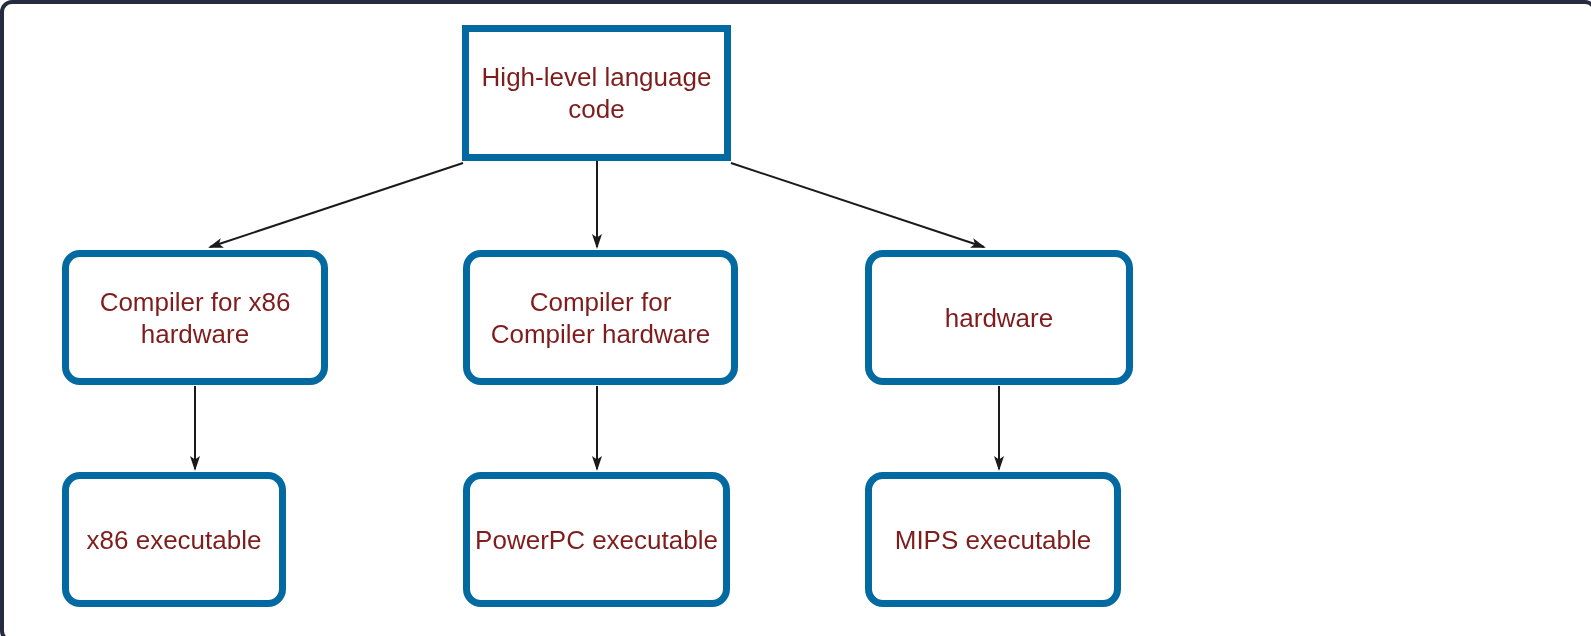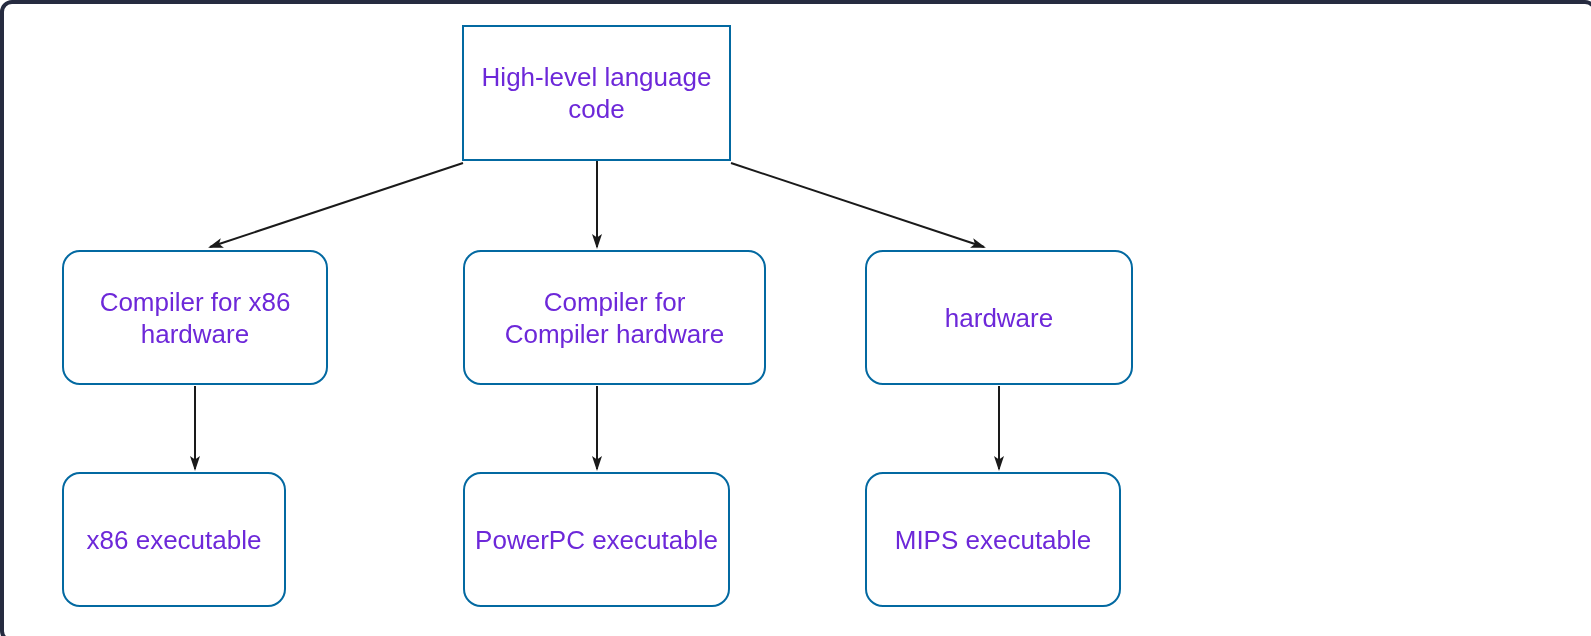--- a/index.html
+++ b/index.html
@@ -21,26 +21,26 @@
     position: absolute;
     left: 0; top: 0;
     width: 1591px;
     height: 636px;
     pointer-events: none;
   }
   .node {
     position: absolute;
     box-sizing: border-box;
     background: #ffffff;
-    border: 2px solid #0369a1;
+    border: 7px solid #0369a1;
     display: flex;
     align-items: center;
     justify-content: center;
     text-align: center;
-    color: #6d28d9;
+    color: #7f1d1d;
     font-size: 26px;
     line-height: 32px;
   }
   .node.rounded { border-radius: 18px; }
   .node.rectangle { border-radius: 0; }
   .node .label span { display: block; }
   .window-frame {
     position: absolute;
     left: 0; top: 0;
     width: 1597px;
@@ -74,21 +74,21 @@
         <span>High-level language</span>
         <span>code</span>
       </div>
     </div>
     <div class="node rounded" style="left: 62px; top: 250px; width: 266px; height: 135px;">
       <div class="label">
         <span>Compiler for x86</span>
         <span>hardware</span>
       </div>
     </div>
-    <div class="node rounded" style="left: 463px; top: 250px; width: 303px; height: 135px;">
+    <div class="node rounded" style="left: 463px; top: 250px; width: 275px; height: 135px;">
       <div class="label">
         <span>Compiler for</span>
         <span>Compiler hardware</span>
       </div>
     </div>
     <div class="node rounded" style="left: 865px; top: 250px; width: 268px; height: 135px;">
       <div class="label">
         <span>hardware</span>
       </div>
     </div>

